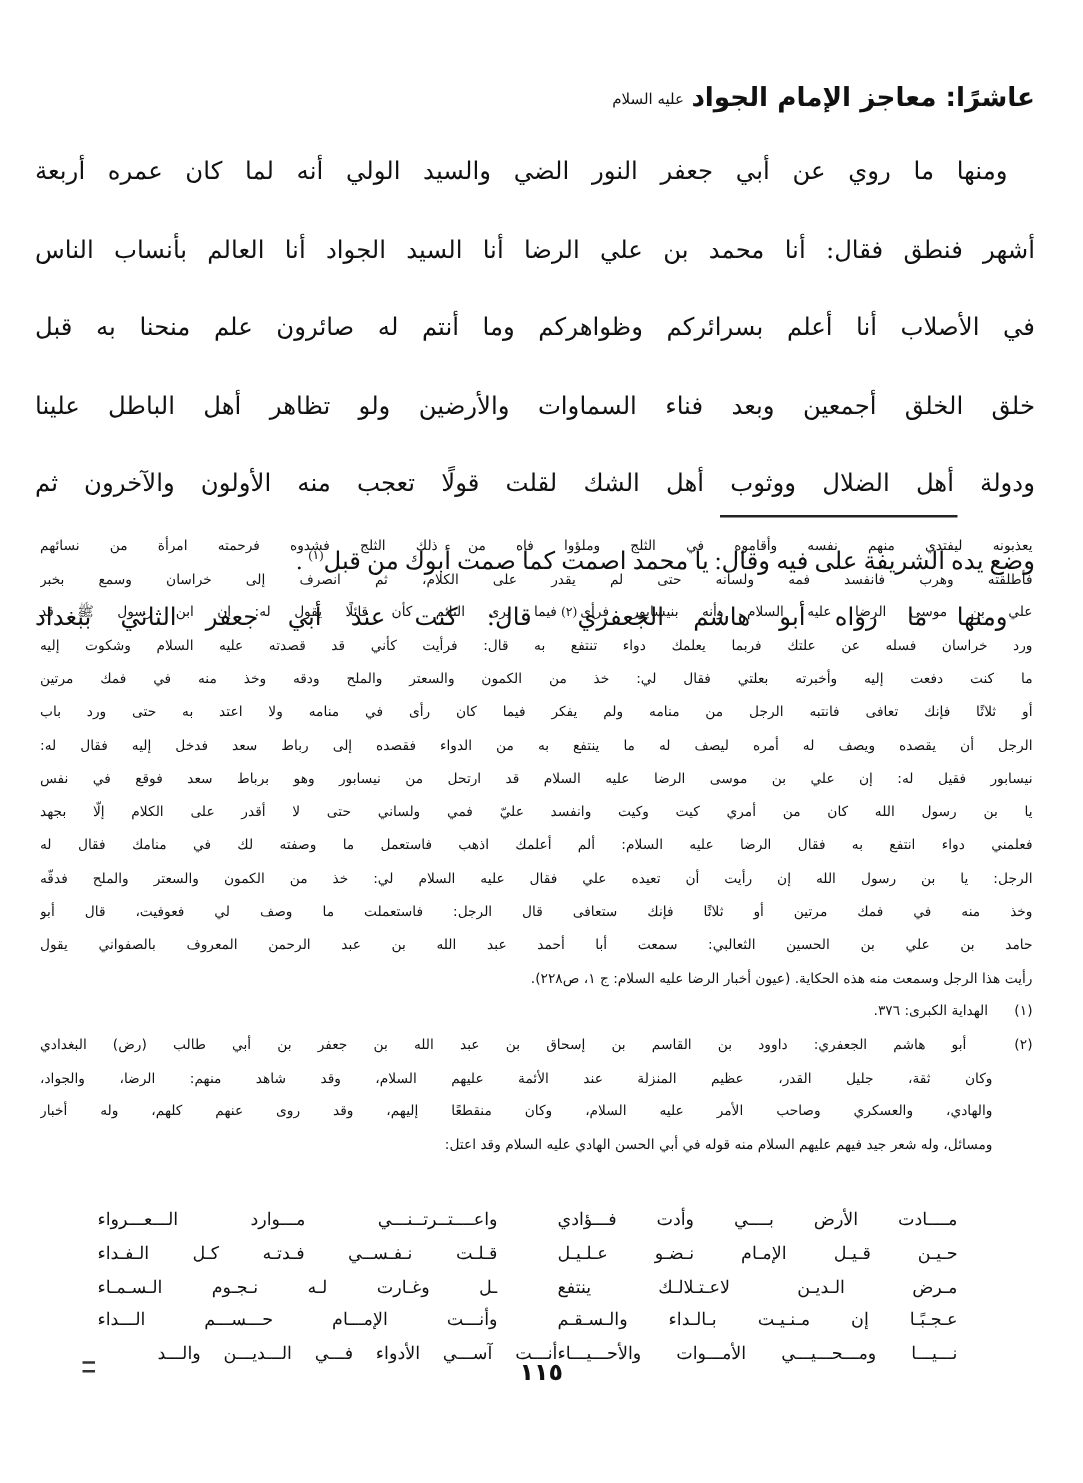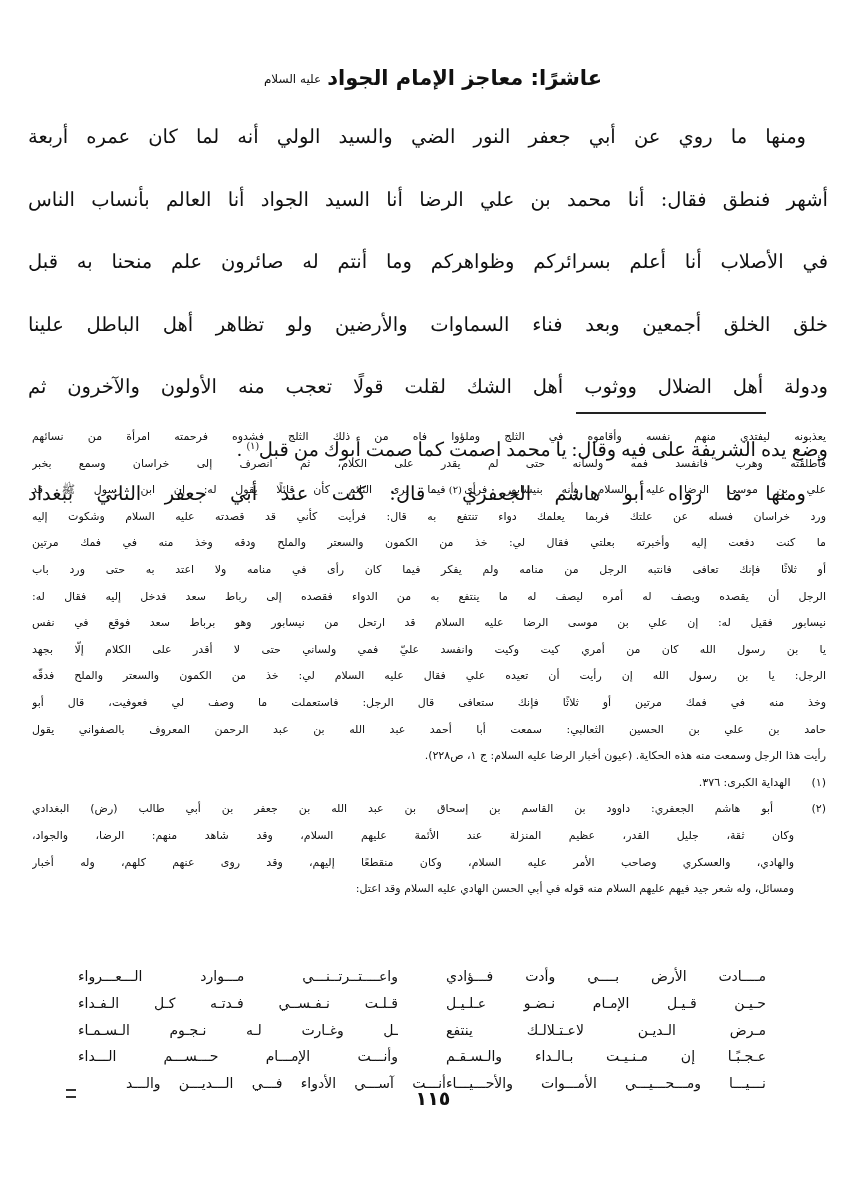--- a/index.html
+++ b/index.html
@@ -2,21 +2,21 @@
 <html><head>
   <meta charset="utf-8">
   <style>
     html, body { margin: 0; padding: 0; background: #ffffff; }
     body { width: 866px; height: 1186px; position: relative; overflow: hidden; color: #111; }
     .page { position: absolute; left: 0; top: 0; width: 866px; height: 1186px; direction: rtl; }
 
     .heading {
       position: absolute; right: 38px; top: 60px; width: 790px;
       font-family: "DejaVu Sans", sans-serif; font-weight: bold; font-size: 21px;
-      line-height: 36px; text-align: center; white-space: nowrap;
+      line-height: 36px; text-align: right; white-space: nowrap;
     }
     .honor { font-size: 12px; font-weight: normal; margin-right: 6px; vertical-align: middle; }
 
     .body-text {
       position: absolute; right: 38px; top: 94px; width: 800px;
       font-family: "DejaVu Serif", serif; font-size: 19.5px; line-height: 38.5px;
       text-align: justify; text-align-last: justify;
     }
     .body-line { display: block; white-space: nowrap; text-align: justify; text-align-last: justify; height: 38.5px; overflow: hidden; margin-top: 24px; }
     .body-line.first { padding-right: 22px; }
@@ -80,20 +80,21 @@
   <div class="footnotes">
     <span class="fn-line">يعذبونه ليفتدي منهم نفسه وأقاموه في الثلج وملؤوا فاه من ذلك الثلج فشدوه فرحمته امرأة من نسائهم</span>
     <span class="fn-line">فأطلقته وهرب فانفسد فمه ولسانه حتى لم يقدر على الكلام، ثم انصرف إلى خراسان وسمع بخبر</span>
     <span class="fn-line">علي بن موسى الرضا عليه السلام وأنه بنيسابور فرأى فيما يرى النائم كأن قائلًا يقول له: إن ابن رسول ﷺ قد</span>
     <span class="fn-line">ورد خراسان فسله عن علتك فربما يعلمك دواء تنتفع به قال: فرأيت كأني قد قصدته عليه السلام وشكوت إليه</span>
     <span class="fn-line">ما كنت دفعت إليه وأخبرته بعلتي فقال لي: خذ من الكمون والسعتر والملح ودقه وخذ منه في فمك مرتين</span>
     <span class="fn-line">أو ثلاثًا فإنك تعافى فانتبه الرجل من منامه ولم يفكر فيما كان رأى في منامه ولا اعتد به حتى ورد باب</span>
     <span class="fn-line">الرجل أن يقصده ويصف له أمره ليصف له ما ينتفع به من الدواء فقصده إلى رباط سعد فدخل إليه فقال له:</span>
     <span class="fn-line">نيسابور فقيل له: إن علي بن موسى الرضا عليه السلام قد ارتحل من نيسابور وهو برباط سعد فوقع في نفس</span>
     <span class="fn-line">يا بن رسول الله كان من أمري كيت وكيت وانفسد عليّ فمي ولساني حتى لا أقدر على الكلام إلّا بجهد</span>
+    <span class="fn-line">فعلمني دواء انتفع به فقال الرضا عليه السلام: ألم أعلمك اذهب فاستعمل ما وصفته لك في منامك فقال له</span>
     <span class="fn-line">الرجل: يا بن رسول الله إن رأيت أن تعيده علي فقال عليه السلام لي: خذ من الكمون والسعتر والملح فدقّه</span>
     <span class="fn-line">وخذ منه في فمك مرتين أو ثلاثًا فإنك ستعافى قال الرجل: فاستعملت ما وصف لي فعوفيت، قال أبو</span>
     <span class="fn-line">حامد بن علي بن الحسين الثعالبي: سمعت أبا أحمد عبد الله بن عبد الرحمن المعروف بالصفواني يقول</span>
     <span class="fn-line last">رأيت هذا الرجل وسمعت منه هذه الحكاية. (عيون أخبار الرضا عليه السلام: ج ١، ص٢٢٨).</span>
 
     <span class="fn-line last"><span class="fn-num">(١)</span> <span>الهداية الكبرى: ٣٧٦.</span></span>
 
     <span class="fn-line"><span class="fn-num">(٢)</span> <span>أبو هاشم الجعفري: داوود بن القاسم بن إسحاق بن عبد الله بن جعفر بن أبي طالب (رض) البغدادي</span></span>
     <span class="fn-line indent">وكان ثقة، جليل القدر، عظيم المنزلة عند الأئمة عليهم السلام، وقد شاهد منهم: الرضا، والجواد،</span>
     <span class="fn-line indent">والهادي، والعسكري وصاحب الأمر عليه السلام، وكان منقطعًا إليهم، وقد روى عنهم كلهم، وله أخبار</span>

